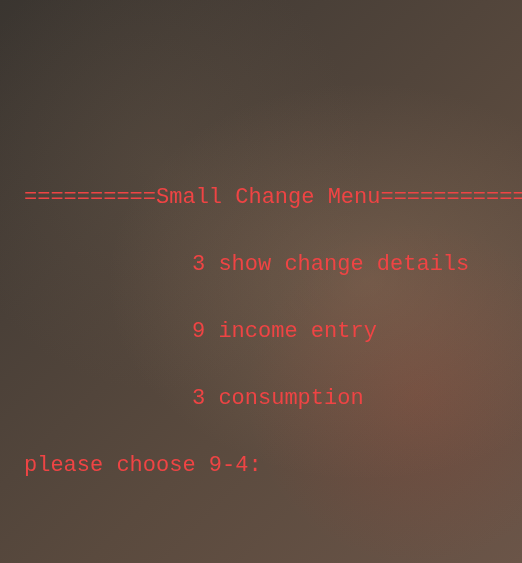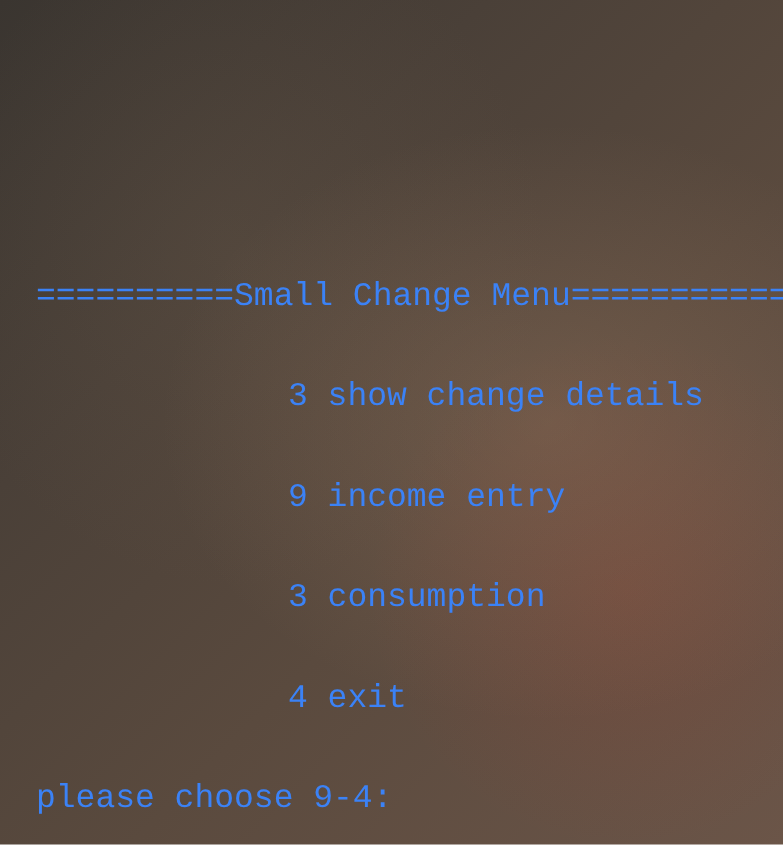--- a/index.html
+++ b/index.html
@@ -37,40 +37,39 @@
     }
     .terminal-content {
       position: relative;
       z-index: 1;
     }
     .line {
       display: block;
       min-height: 34px;
     }
     .output {
-      color: #3b82f6;
+      color: #ef4444;
     }
     .indent-title {
       padding-left: 0;
     }
     .indent-menu {
       padding-left: 168px;
     }
   </style>
 </head>
 <body>
 
 
 
 <div class="terminal-content">
 <span class="line output indent-title">==========Small Change Menu===========</span>
 <span class="line output indent-menu">3 show change details</span>
 <span class="line output indent-menu">9 income entry</span>
 <span class="line output indent-menu">3 consumption</span>
-<span class="line output indent-menu">4 exit</span>
 <span class="line output">please choose 9-4:</span>
 
 
 
 
 
 
 </div>
 
 

